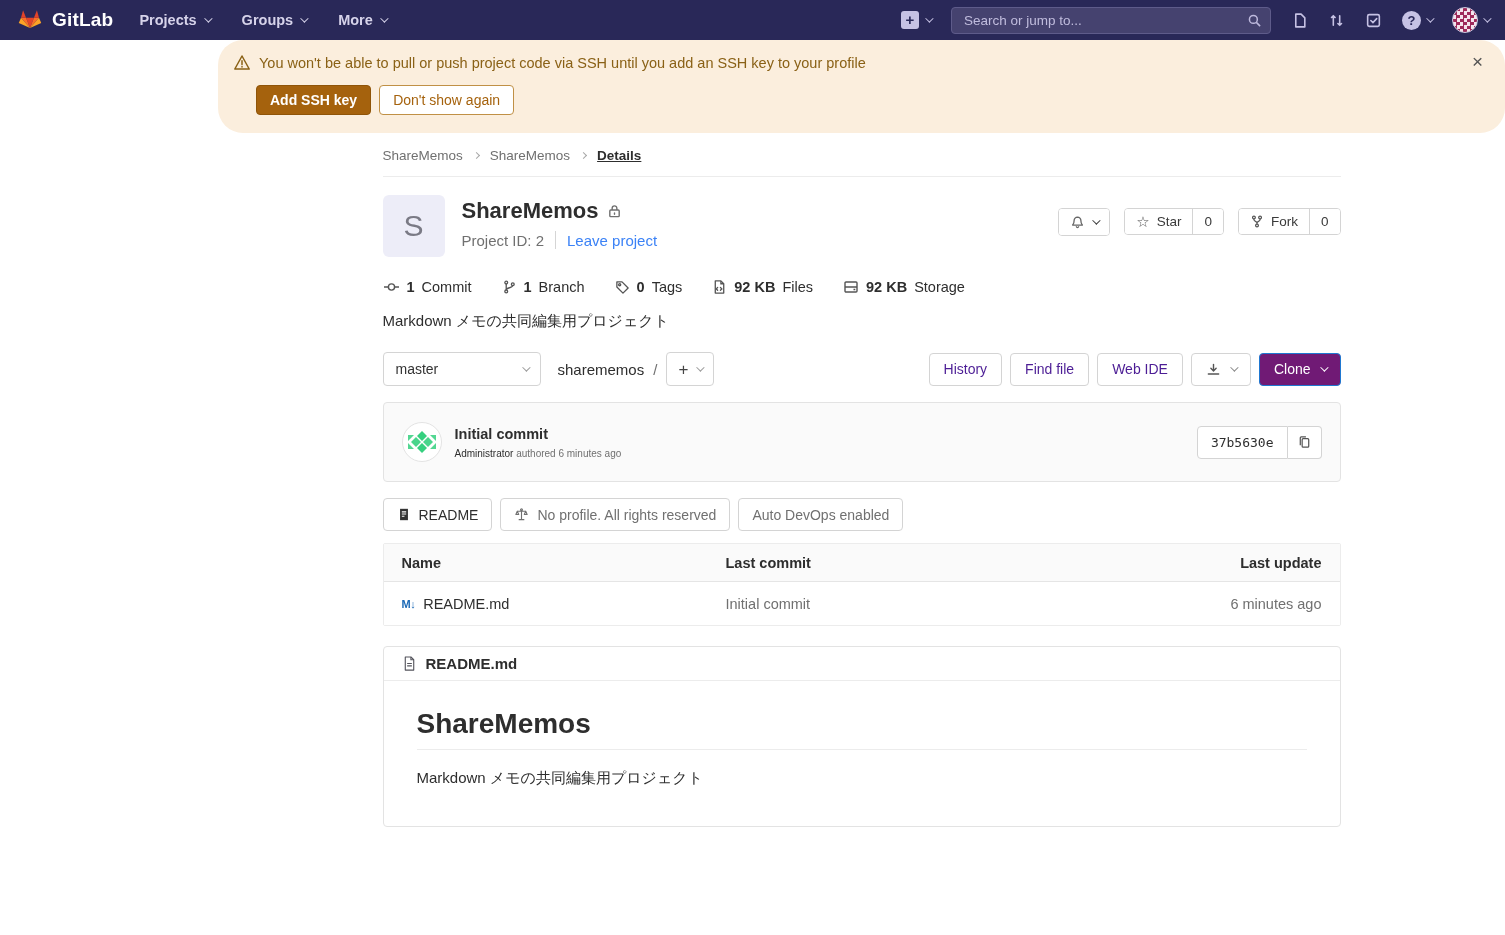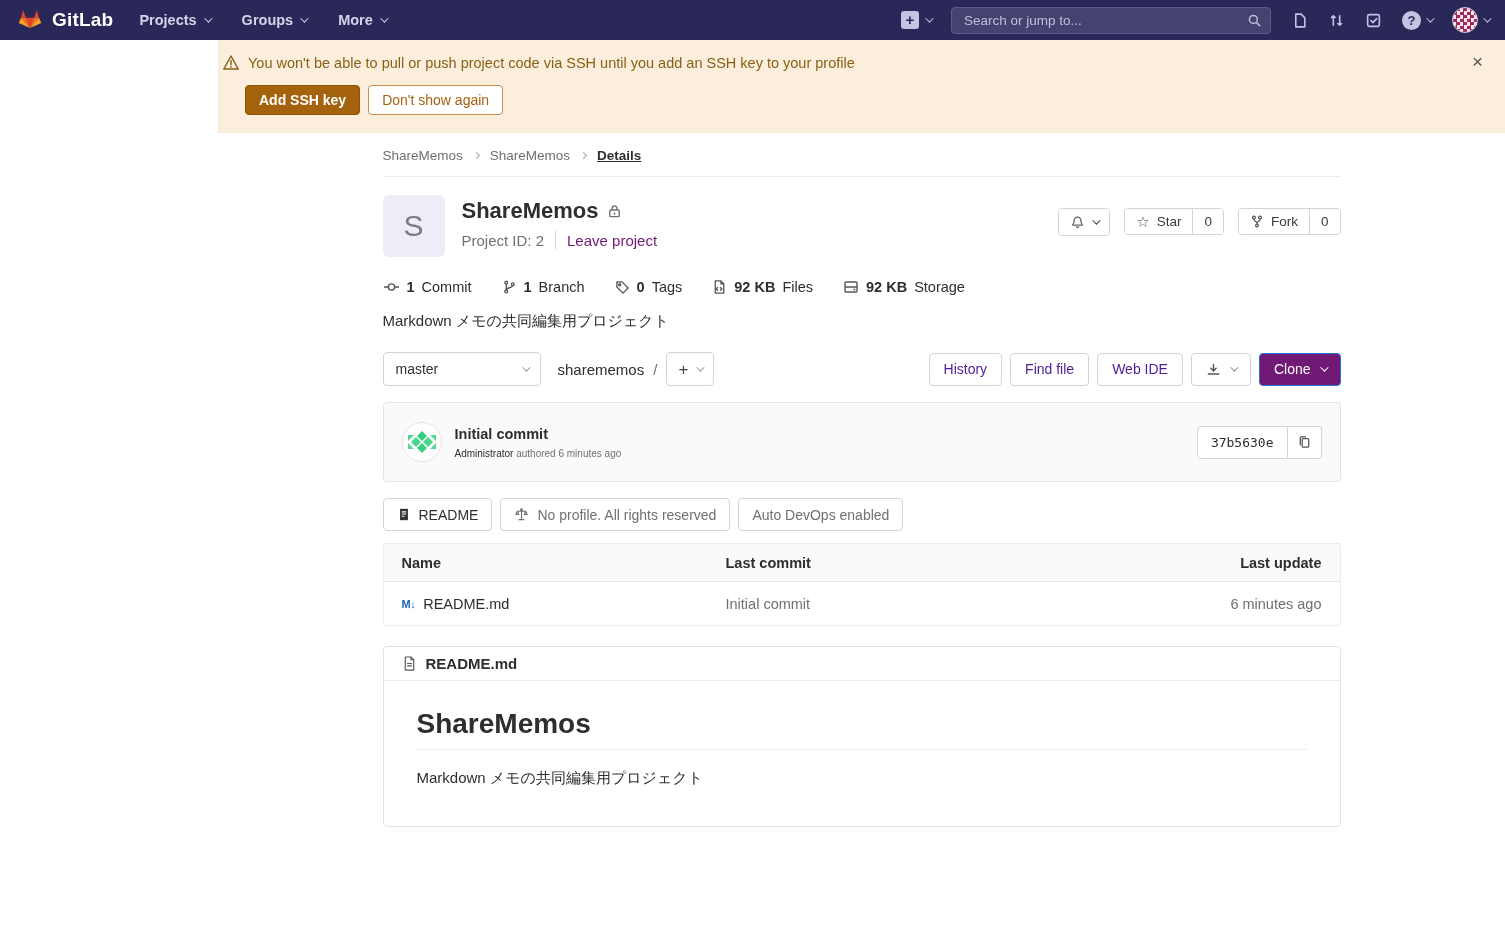--- a/index.html
+++ b/index.html
@@ -26,21 +26,21 @@
   .search-icon { position:absolute; right:9px; top:6px; }
   .nav-icon { display:flex; align-items:center; cursor:pointer; }
   .help-circle { width:19px; height:19px; border-radius:50%; background:#c6c2e4; color:#292858;
                  font-size:13px; font-weight:bold; text-align:center; line-height:19px; }
   .help-wrap, .avatar-wrap { display:flex; align-items:center; gap:5px; color:#c6c2e4; cursor:pointer; }
   .user-avatar { width:26px; height:26px; border-radius:50%;
                  background:repeating-conic-gradient(#9e2a5a 0% 25%, #f4e4ec 0% 50%);
                  background-size:7px 7px; border:1px solid #cfcadf; }
 
   
-  .banner { margin-left:218px; background:#fbeedd; padding:14px 24px 18px 4px; position:relative; }
+  .banner { margin-left:218px; background:#fbeedd; padding:14px 24px 18px 15px; position:relative;border-radius:25px; }
   .banner-msg { display:flex; align-items:center; gap:8px; color:#8a6116; font-size:14.5px; }
   .banner-actions { margin-left:23px; margin-top:14px; display:flex; gap:8px; }
   .btn-amber { background:#a5620d; border:1px solid #8f5408; color:#fff; font-weight:bold;
                font-size:14px; padding:6px 13px; border-radius:4px; cursor:pointer; font-family:inherit; }
   .btn-amber-outline { background:#fff; border:1px solid #c09045; color:#a5620d;
                font-size:14px; padding:6px 13px; border-radius:4px; cursor:pointer; font-family:inherit; }
   .banner-close { position:absolute; right:22px; top:12px; background:none; border:none;
                   color:#555; font-size:19px; cursor:pointer; line-height:1; }
 
   
@@ -54,21 +54,21 @@
   .breadcrumb .chev-right { color:#a7a7a7; }
 
   .project-header { display:flex; margin-top:18px; }
   .project-avatar { width:62px; height:62px; background:#ededf8; border-radius:6px; display:flex;
                     align-items:center; justify-content:center; font-size:30px; color:#7a7a85; }
   .ph-info { margin-left:17px; padding-top:3px; }
   .ph-title-row { display:flex; align-items:center; gap:9px; }
   .ph-title { font-size:22px; font-weight:bold; color:#2e2e2e; }
   .ph-sub { margin-top:7px; display:flex; align-items:center; font-size:15px; color:#707070; }
   .ph-sep { width:1px; height:18px; background:#d5d5d5; margin:0 11px; }
-  .link-blue { color:#701a75; text-decoration:none; cursor:pointer; }
+  .link-blue { color:#3b82f6; text-decoration:none; cursor:pointer; }
   .ph-actions { margin-left:auto; margin-top:13px; display:flex; gap:14px; align-items:flex-start; }
   .btn-group { display:inline-flex; border:1px solid #d4d4d4; border-radius:4px; overflow:hidden; background:#fff; }
   .bg-seg { display:flex; align-items:center; gap:7px; padding:5px 11px; font-size:13.5px; color:#3a3a3a;
             background:#fff; cursor:pointer; }
   .bg-seg + .bg-seg { border-left:1px solid #d4d4d4; }
   .star-glyph { font-size:15px; color:#555; line-height:1; }
 
   .stats-row { display:flex; gap:30px; margin-top:22px; align-items:center; font-size:14.5px; }
   .stat { display:flex; align-items:center; gap:7px; color:#2e2e2e; text-decoration:none; cursor:pointer; }
   .stat b { font-weight:bold; }

